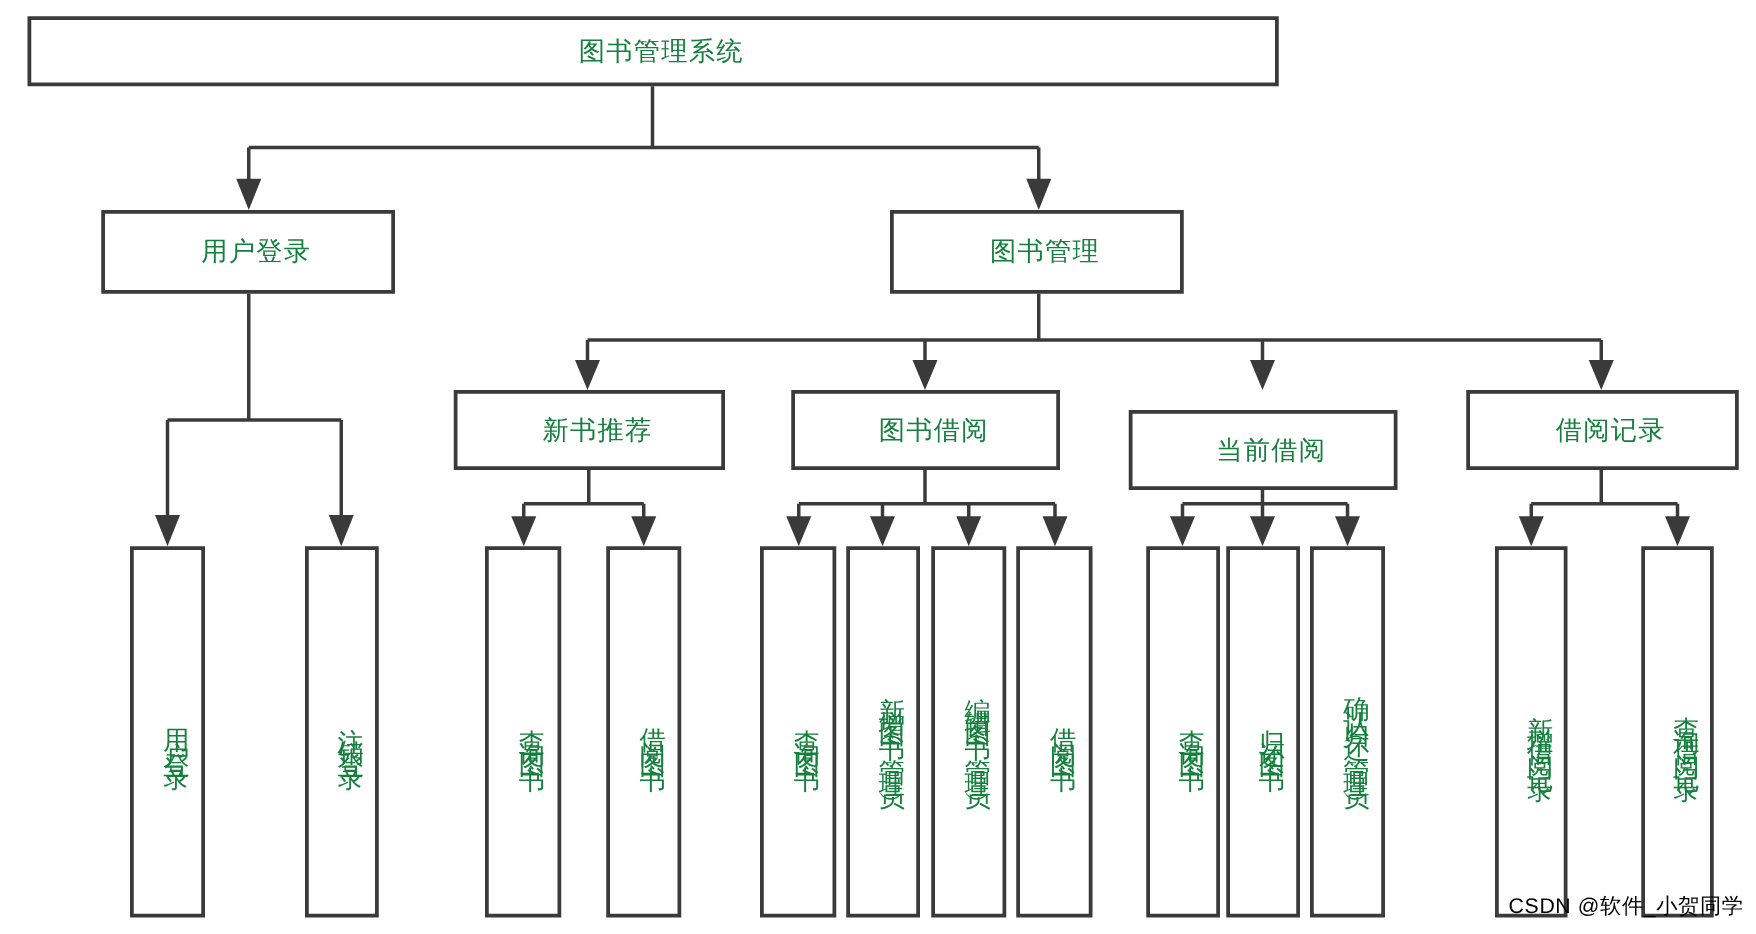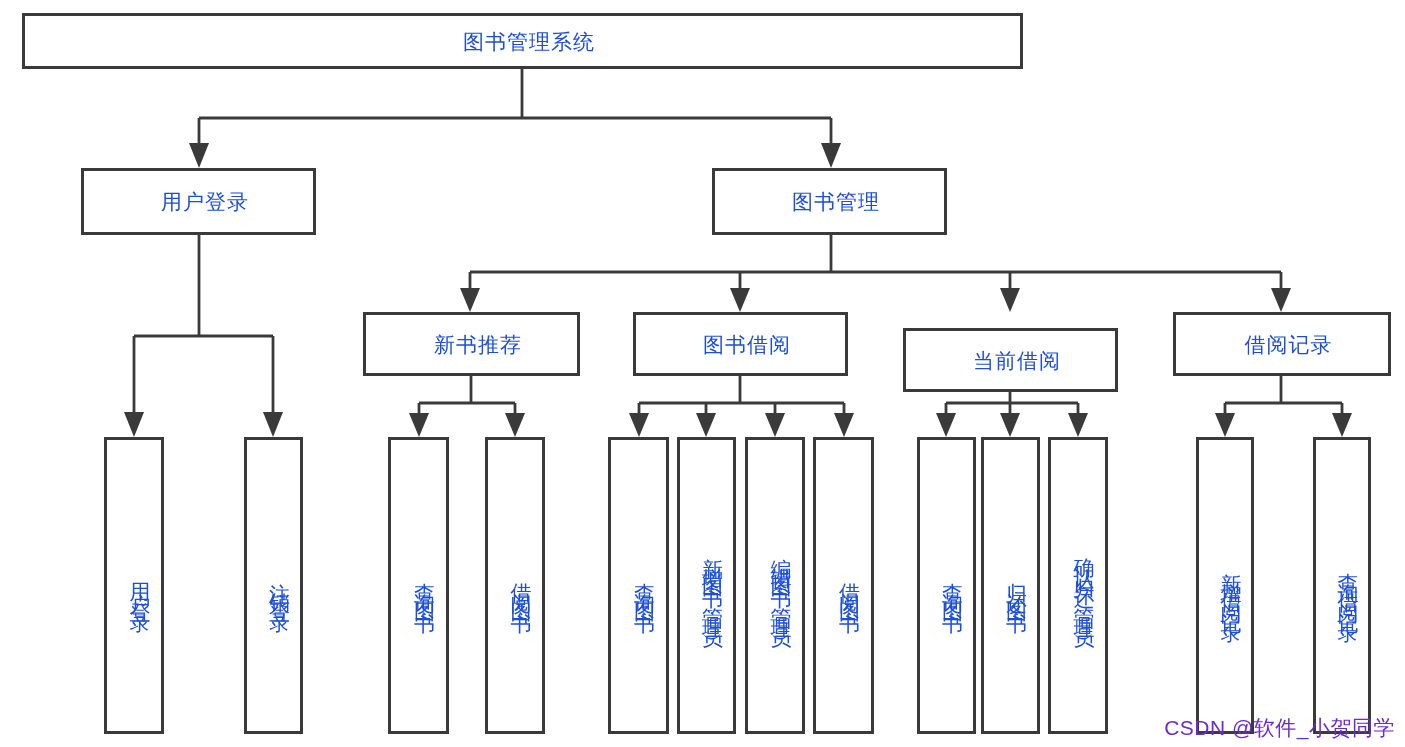--- a/index.html
+++ b/index.html
@@ -19,43 +19,43 @@
     position: absolute;
     left: 0;
     top: 0;
     z-index: 1;
   }
   .node {
     position: absolute;
     box-sizing: border-box;
     background: #ffffff;
     border: 3px solid #3a3a3a;
-    color: #1d4ed8;
+    color: #15803d;
     font-size: 21px;
     letter-spacing: 1px;
     line-height: 1;
     display: flex;
     align-items: center;
     justify-content: center;
     z-index: 2;
     white-space: nowrap;
     padding-left: 13px;
   }
   .node.vert {
     writing-mode: vertical-rl;
     letter-spacing: 10px;
     white-space: normal;
   }
   .watermark {
     position: absolute;
     right: 10px;
     top: 716px;
-    font-size: 21px;
+    font-size: 17px;
     line-height: 1.1;
-    color: #6d28d9;
+    color: #000000;
     letter-spacing: 0.5px;
     z-index: 5;
     white-space: nowrap;
     margin-left: 32px;
   }
 </style>
 </head>
 <body>
 
 <div class="canvas">

